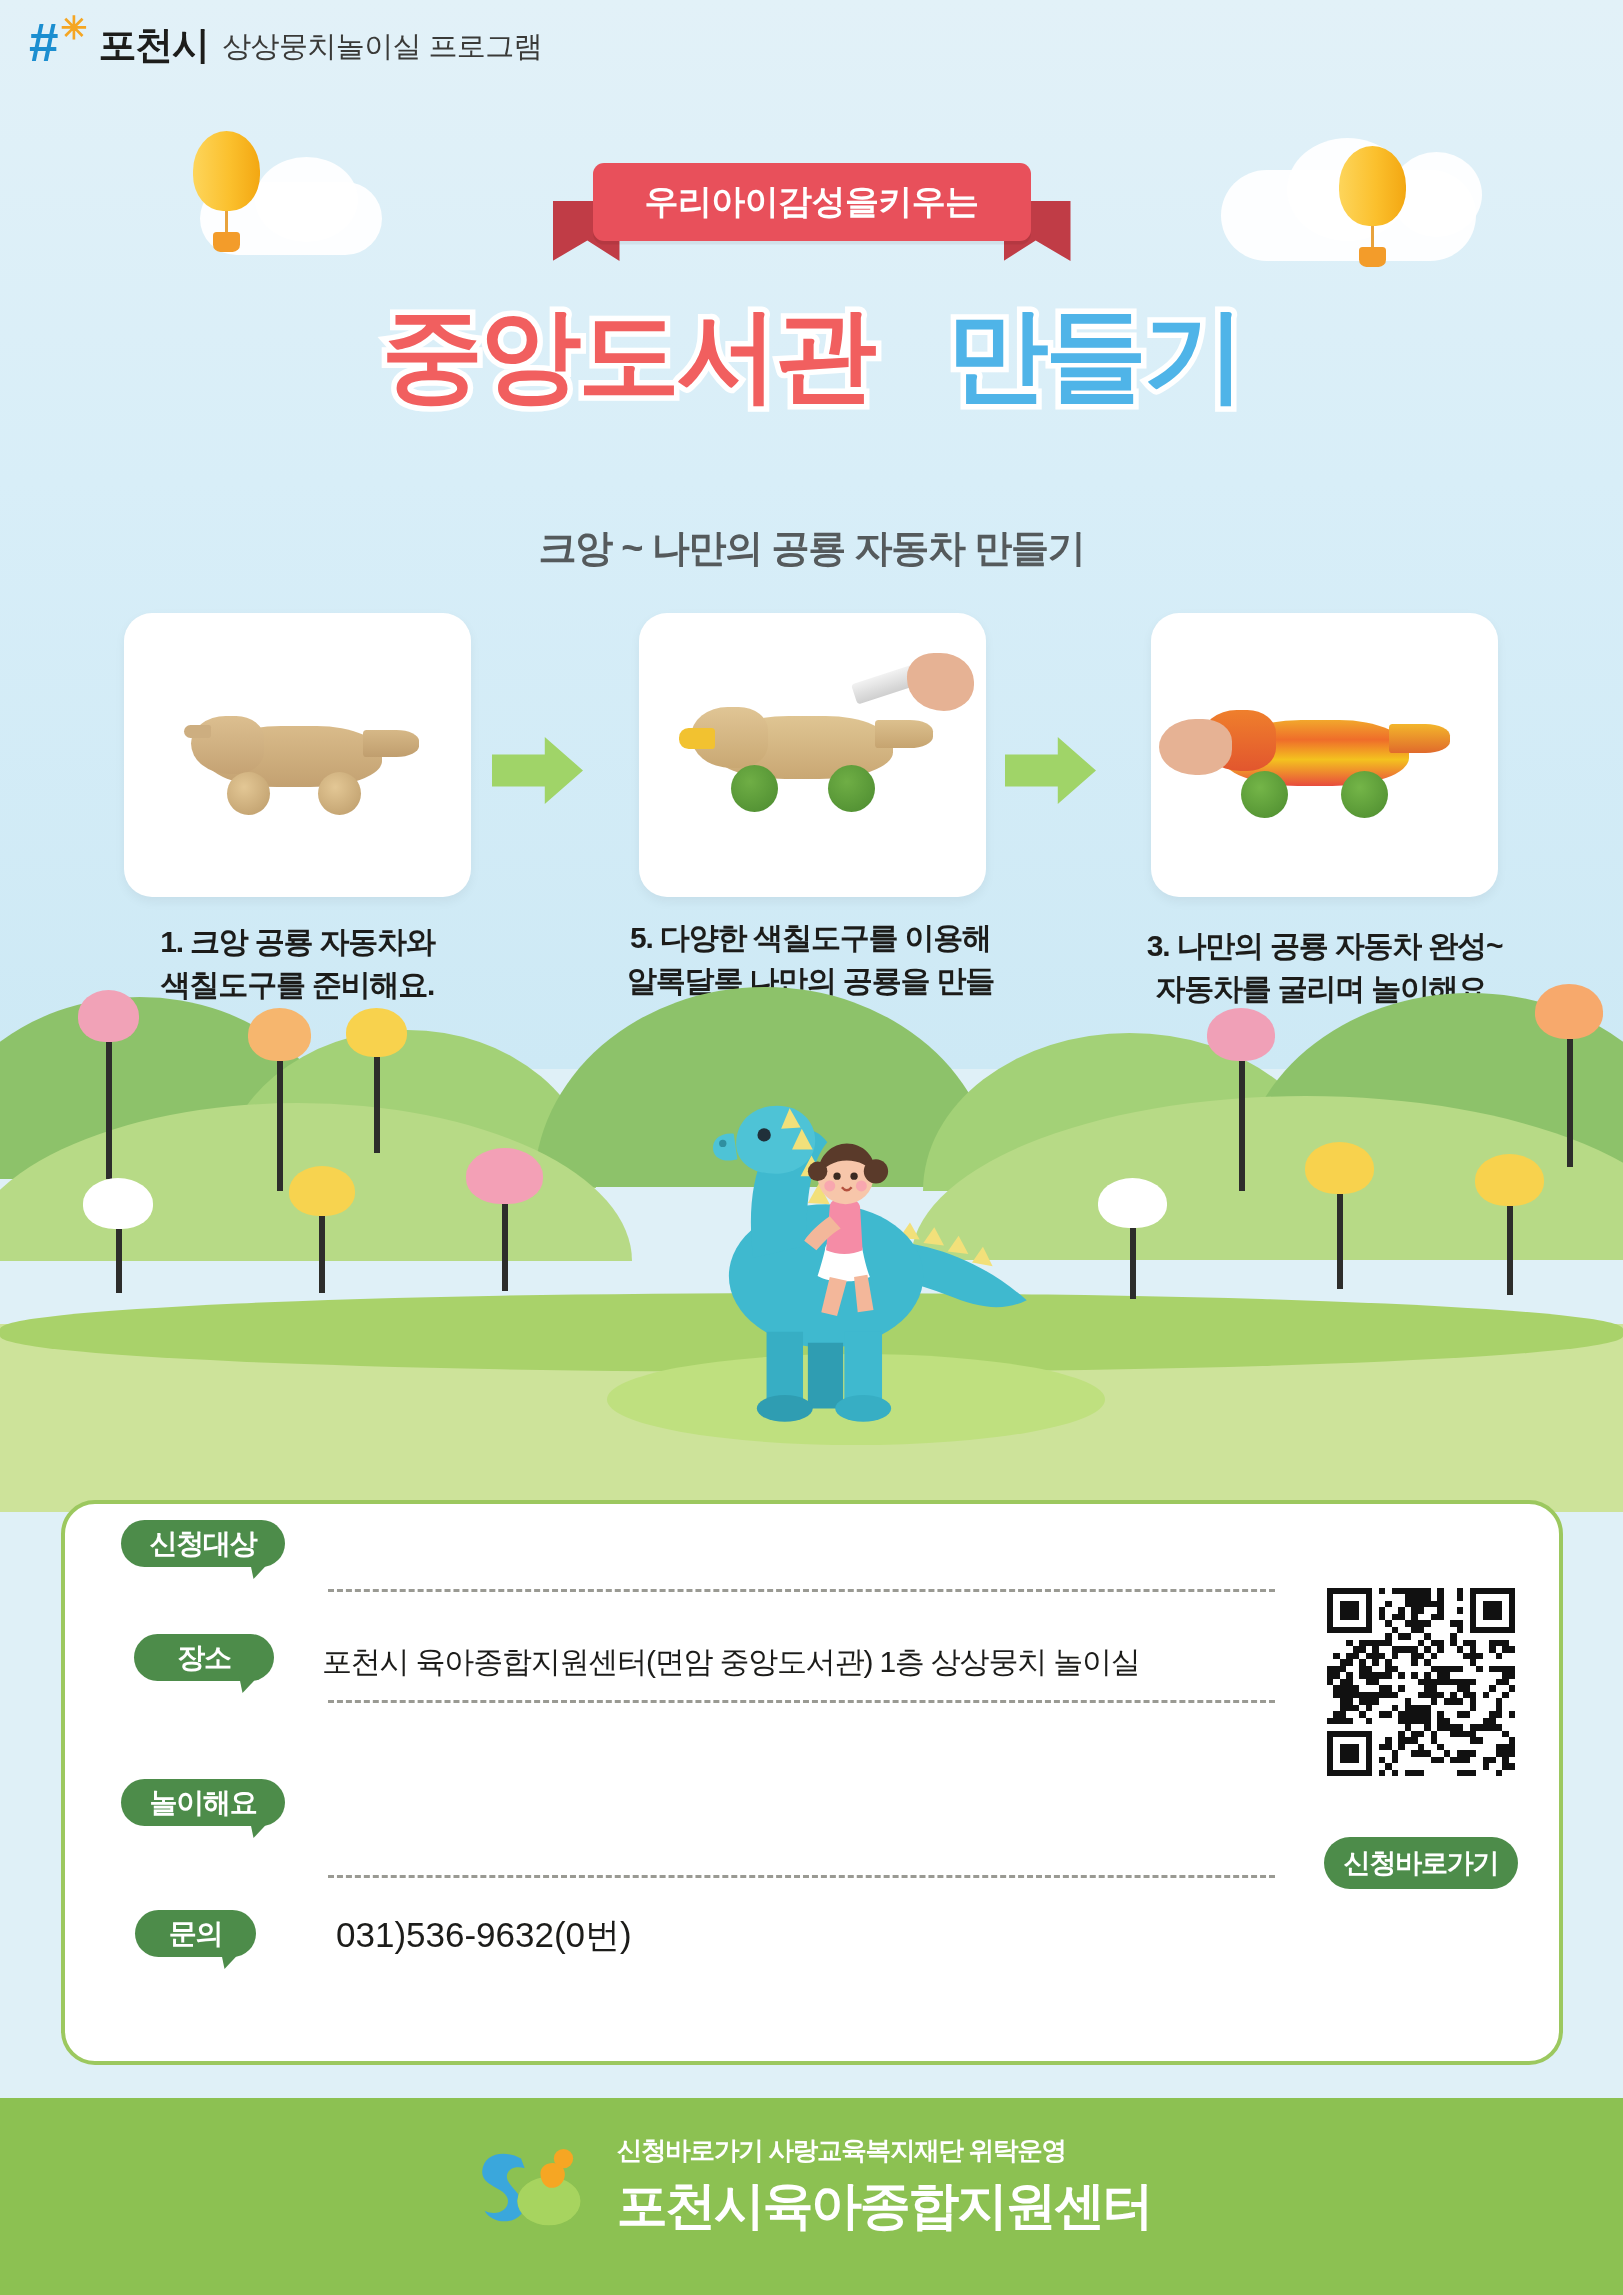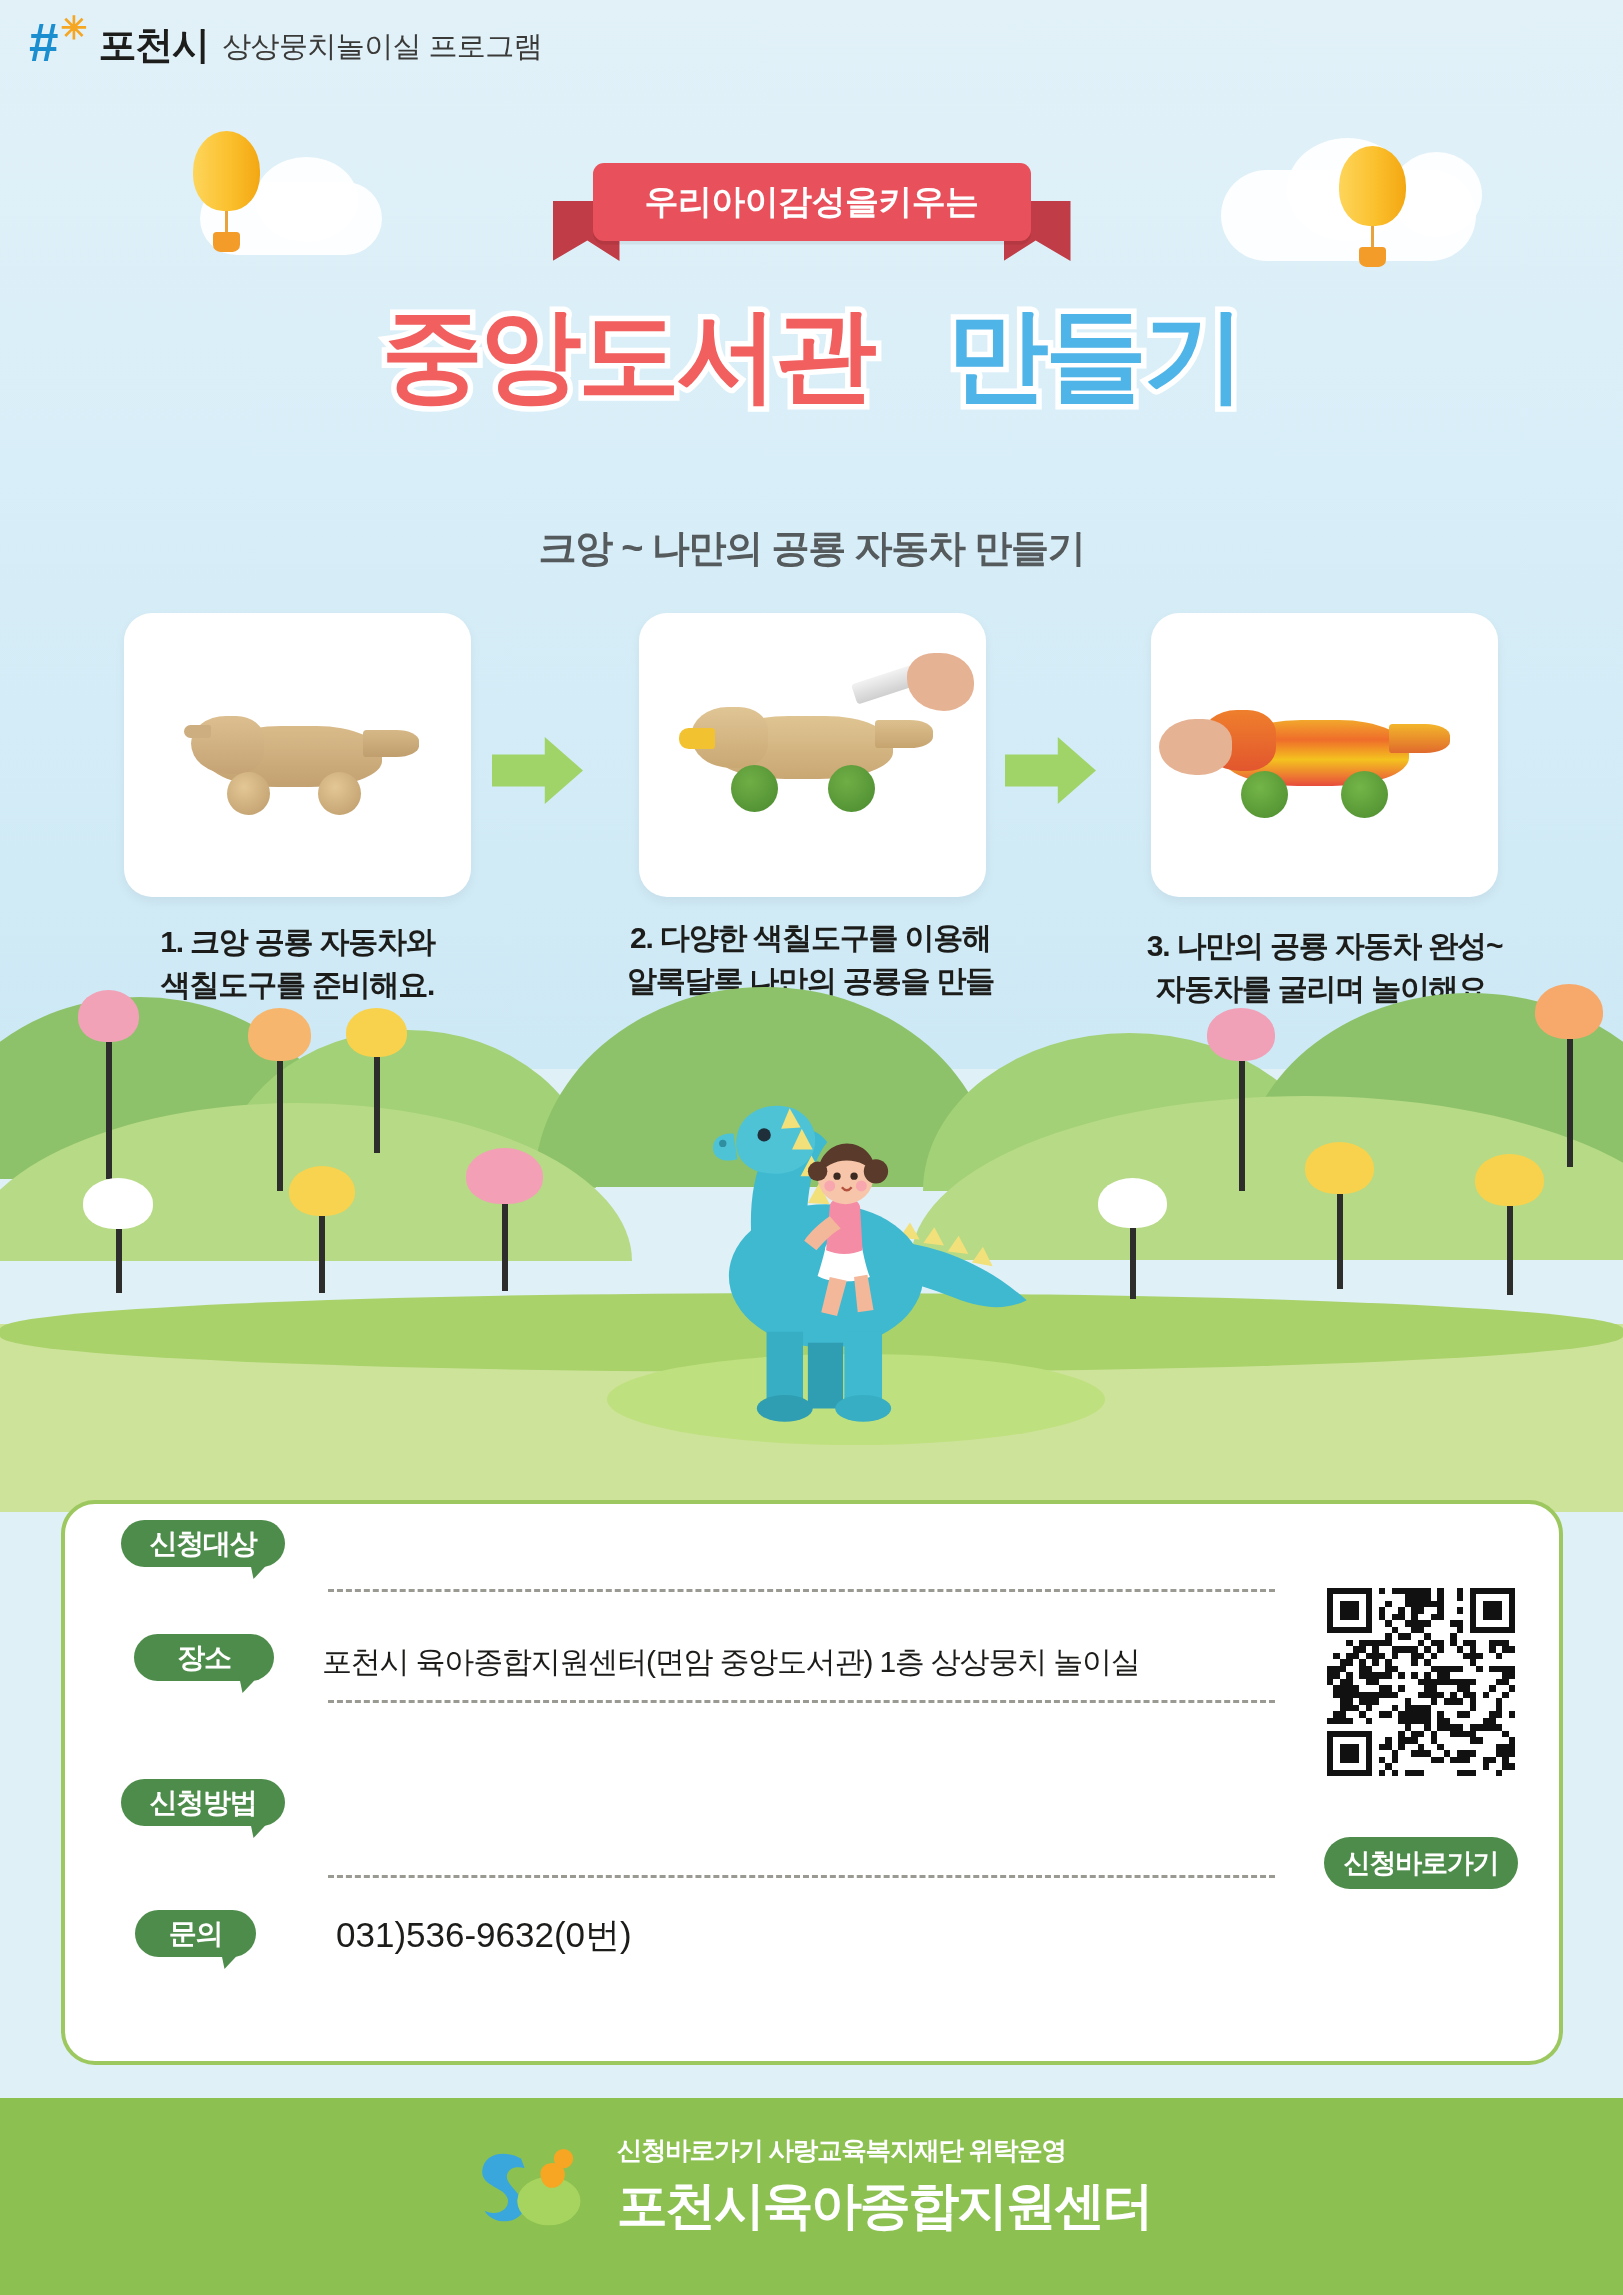--- a/index.html
+++ b/index.html
@@ -281,21 +281,21 @@
           <div class="wheel" style="left:152px;top:73px;width:47px;height:47px;background:radial-gradient(circle at 40% 35%,#74b548,#4c8b2e);"></div>
           <div style="position:absolute;left:-30px;top:20.6px;width:73px;height:56px;background:#e6b294;border-radius:50% 40% 45% 50%;"></div>
         </div>
       </div>
 
       <div class="step-caption s1">
         <div>1. 크앙 공룡 자동차와</div>
         <div>색칠도구를 준비해요.</div>
       </div>
       <div class="step-caption s2">
-        <div>2. 다양한 색칠도구를 이용해</div>
+        <div>5. 다양한 색칠도구를 이용해</div>
         <div>알록달록 나만의 공룡을 만들어요.</div>
       </div>
       <div class="step-caption s3">
         <div>3. 나만의 공룡 자동차 완성~</div>
         <div>자동차를 굴리며 놀이해요.</div>
       </div>
     </div>
   </div>
 
   <div class="hills">
@@ -423,21 +423,21 @@
 
   <div class="info-panel"></div>
 
   <div class="tag" style="left:121px;top:1520px;width:164px;height:47px;line-height:47px;font-size:28px;">신청대상</div>
   <div class="dashline" style="left:328px;top:1589px;width:947px;"></div>
 
   <div class="tag" style="left:134px;top:1634px;width:140px;height:47px;line-height:47px;font-size:28px;">장소</div>
   <div class="row-text" style="left:322px;top:1640px;">포천시 육아종합지원센터(면암 중앙도서관) 1층 상상뭉치 놀이실</div>
   <div class="dashline" style="left:328px;top:1700px;width:947px;"></div>
 
-  <div class="tag" style="left:121px;top:1779px;width:164px;height:47px;line-height:47px;font-size:28px;">신청방법</div>
+  <div class="tag" style="left:121px;top:1779px;width:164px;height:47px;line-height:47px;font-size:28px;">놀이해요</div>
   <div class="dashline" style="left:328px;top:1875px;width:947px;"></div>
 
   <div class="tag" style="left:135px;top:1910px;width:121px;height:47px;line-height:47px;font-size:28px;">문의</div>
   <div class="row-text" style="left:336px;top:1910px;font-size:35px;letter-spacing:0;">031)536-9632(0번)</div>
 
   <div class="qr">
     <div class="qr-grid" id="qrGrid">
         <i></i>
         <i></i>
         <i></i>

